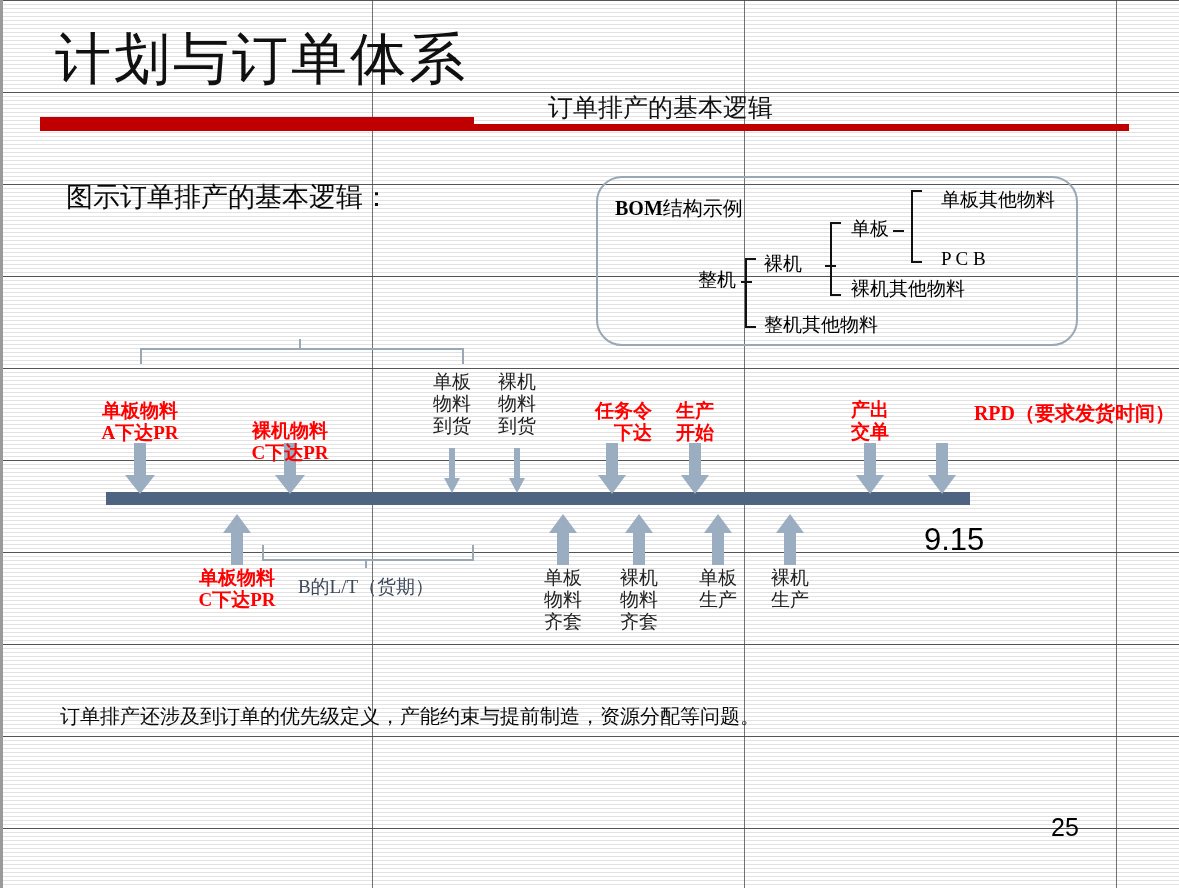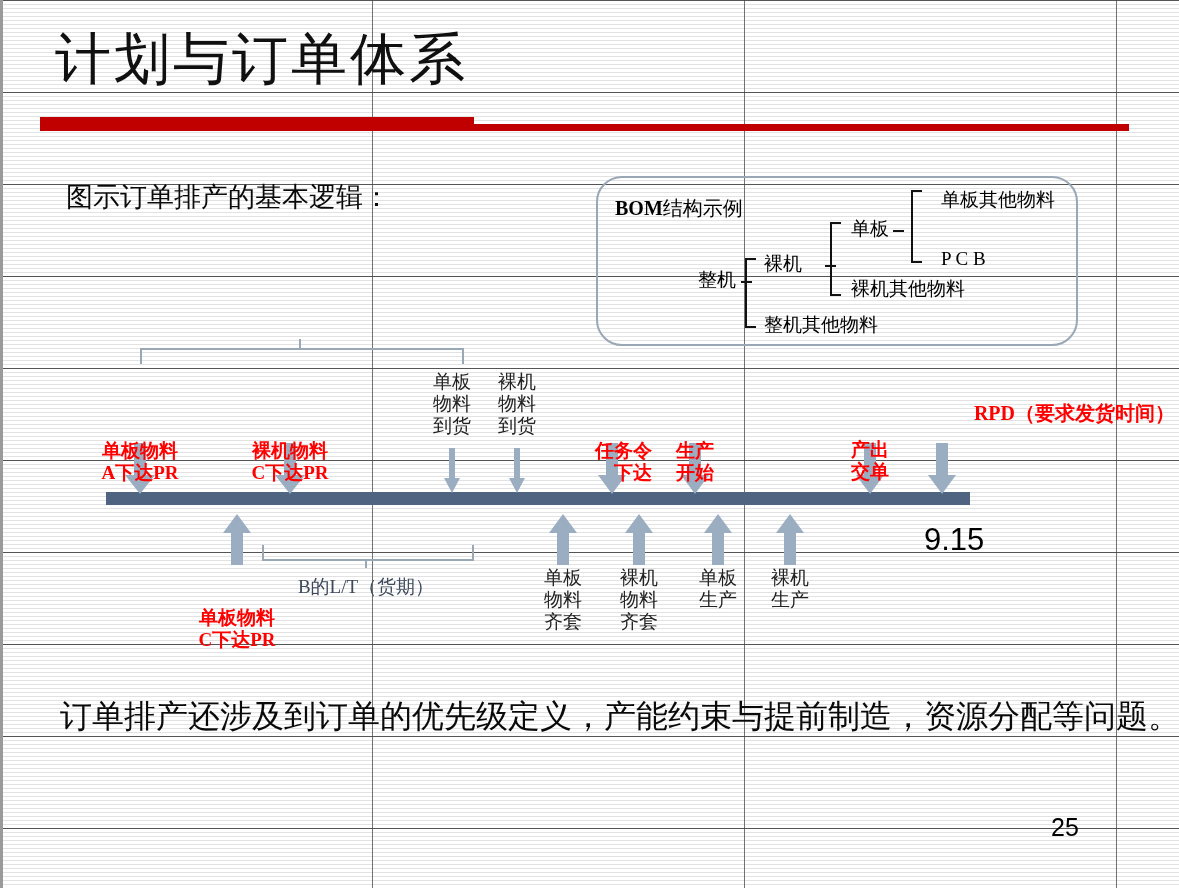--- a/index.html
+++ b/index.html
@@ -164,21 +164,20 @@
   .lbl {
     position: absolute;
     text-align: center;
     line-height: 22px;
     white-space: nowrap;
   }
   .lbl-red {
     color: #FF0000;
     font-weight: bold;
     font-size: 19px;
-    margin-top: 40px;
   }
   .lbl-black {
     color: #222222;
     font-size: 19px;
   }
   .lbl-rpd {
     color: #FF0000;
     font-size: 20px;
     font-weight: bold;
   }
@@ -219,21 +218,21 @@
     color: #000;
     font-family: "Liberation Sans", "DejaVu Sans", sans-serif;
     white-space: nowrap;
   }
 
   
   #bottom-text {
     position: absolute;
     left: 60px;
     top: 698px;
-    font-size: 32px;
+    font-size: 20px;
     line-height: 36px;
     color: #0a0a0a;
     white-space: nowrap;
   }
   #page-num {
     position: absolute;
     left: 1051px;
     top: 812px;
     font-size: 25px;
     line-height: 30px;
@@ -245,20 +244,21 @@
 <body>
 
 <div id="slide">
 
   <div class="grid-fine"></div>
   <div class="grid-dots-v"></div>
   <div class="grid-dots-h"></div>
   <div class="grid-border-left"></div>
 
   <div id="title">计划与订单体系</div>
+  <div id="subtitle">订单排产的基本逻辑</div>
   <div id="bar-thick"></div>
   <div id="bar-thin"></div>
 
   <div id="lead-text">图示订单排产的基本逻辑：</div>
 
   <div id="bom-box"></div>
   <div id="bom-title">
     <b>BOM</b><span>结构示例</span>
   </div>
 
@@ -354,21 +354,21 @@
   <div class="arrow-up" style="left:775px; top:513px;">
     <svg width="30" height="52" viewBox="0 0 30 52">
         <polygon points="15,1 29,20 21,20 21,52 9,52 9,20 1,20" fill="#9BADC1"></polygon>
       </svg>
   </div>
 
   <div class="lbl lbl-red" style="left:90px; top:400px; width:100px;">
     <div>单板物料</div>
     <div>A下达PR</div>
   </div>
-  <div class="lbl lbl-red" style="left:240px; top:400px; width:100px;">
+  <div class="lbl lbl-red" style="left:240px; top:420px; width:100px;">
     <div>裸机物料</div>
     <div>C下达PR</div>
   </div>
   <div class="lbl lbl-black" style="left:427px; top:371px; width:50px;">
     <div>单板</div>
     <div>物料</div>
     <div>到货</div>
   </div>
   <div class="lbl lbl-black" style="left:492px; top:371px; width:50px;">
     <div>裸机</div>

